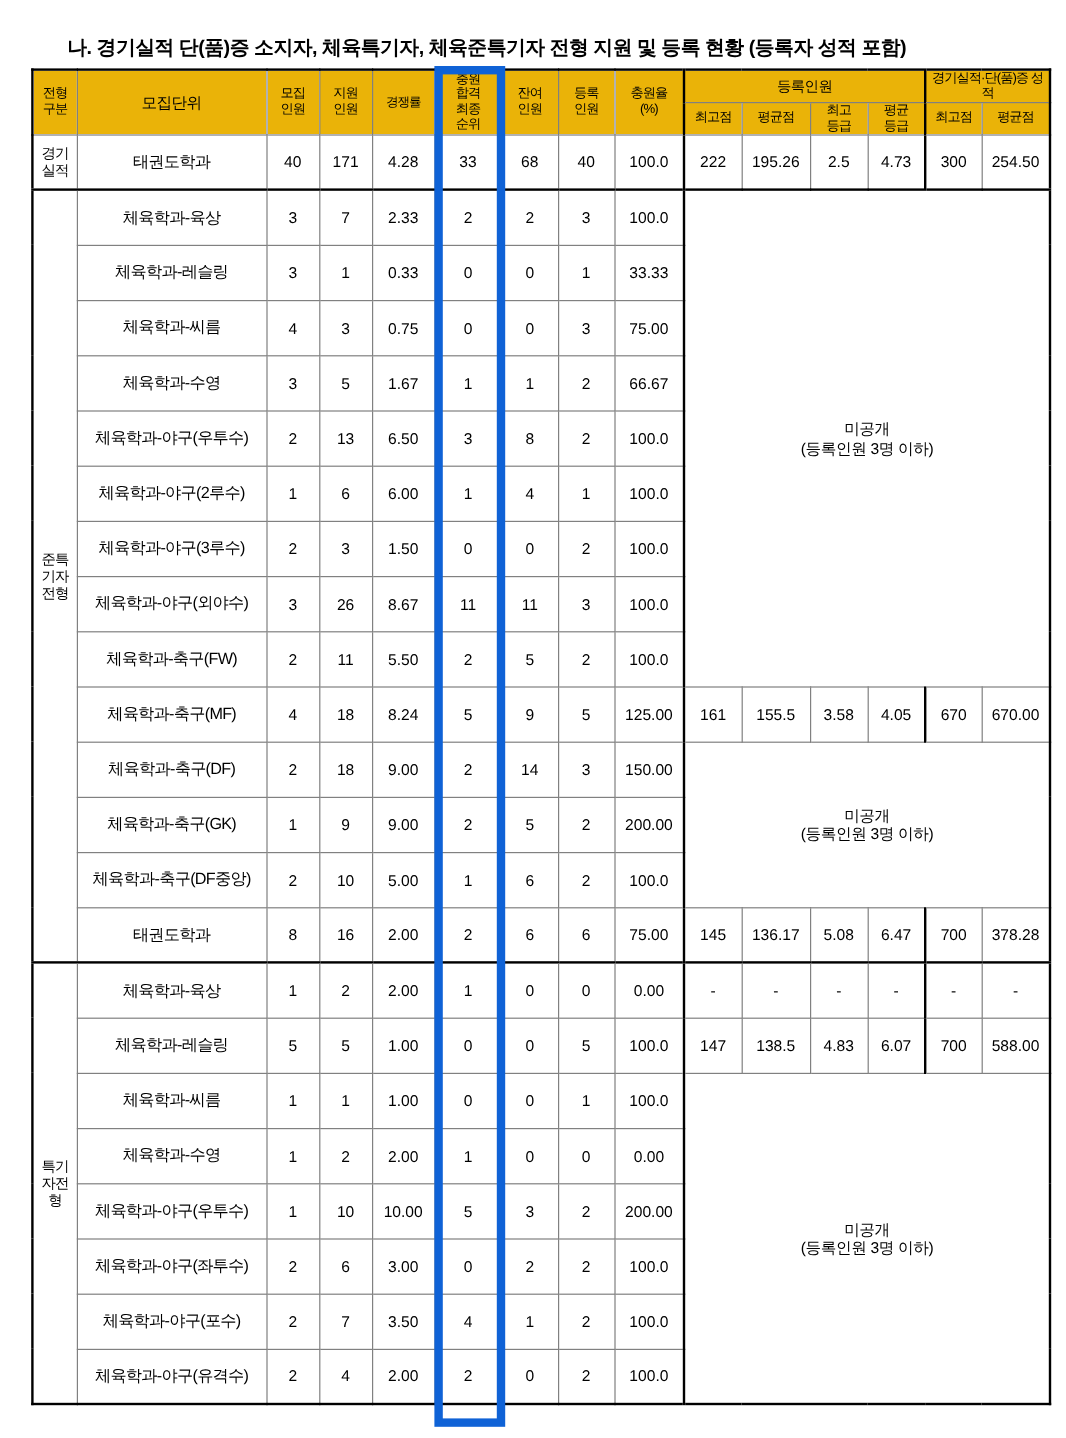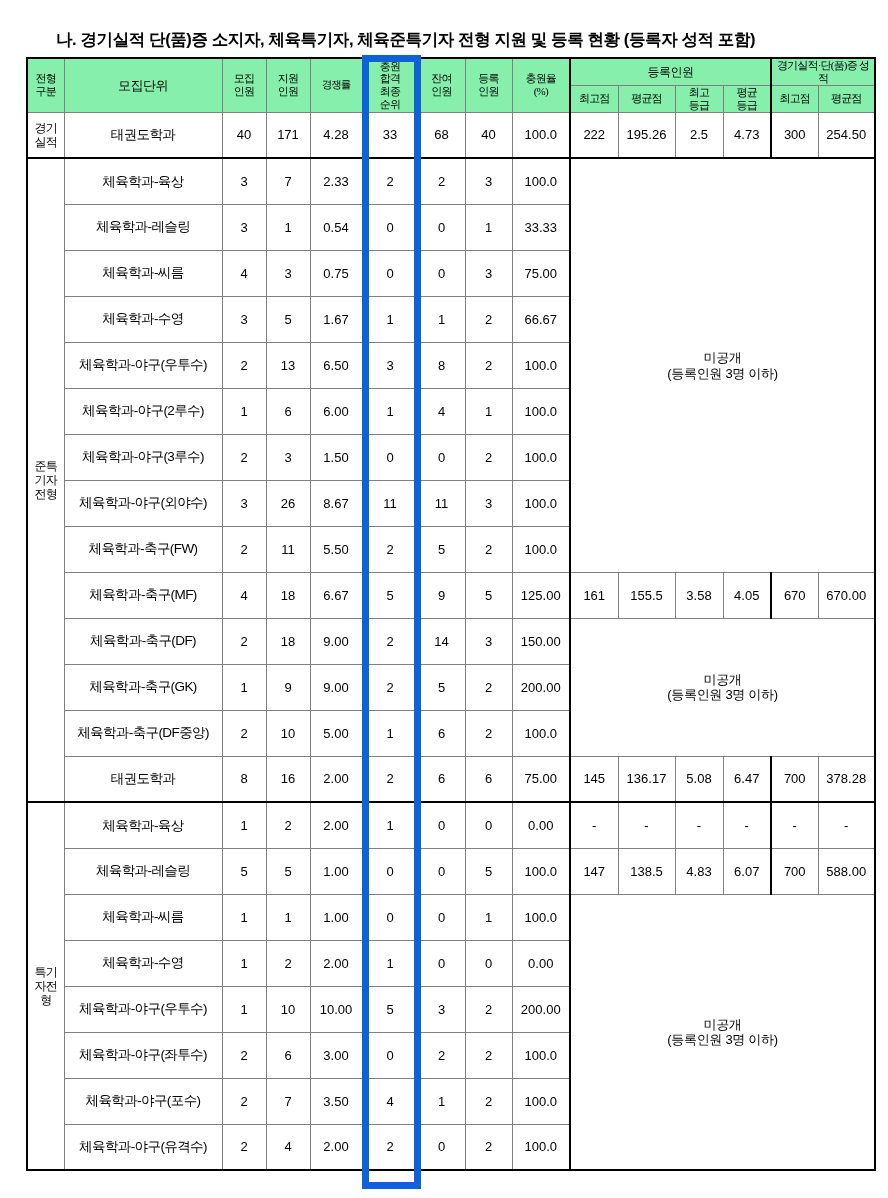--- a/index.html
+++ b/index.html
@@ -57,25 +57,24 @@
     line-height: 1.18;
     overflow: hidden;
   }
 
   
   table.grid {
     border: 2px solid #000000;
   }
 
   thead th {
-    background: #86efac;
+    background: #eab308;
     font-weight: bold;
     font-size: 12px;
     letter-spacing: -0.5px;
-    font-family: Liberation Serif, serif;
   }
 
   th.hd-tight {
     font-size: 11px;
     letter-spacing: -0.8px;
   }
 
   
   .bl-thick { border-left: 2px solid #000000 !important; }
   .bt-thick { border-top: 2px solid #000000 !important; }
@@ -257,21 +256,21 @@
             <td class="num bt-thick">100.0</td>
             <td class="undisclosed bl-thick bt-thick" colspan="6" rowspan="9">
               <div>미공개</div>
               <div>(등록인원 3명 이하)</div>
             </td>
           </tr>
           <tr style="height: 46px;">
             <td class="unit-cell">체육학과-레슬링</td>
             <td class="num">3</td>
             <td class="num">1</td>
-            <td class="num">0.54</td>
+            <td class="num">0.33</td>
             <td class="num">0</td>
             <td class="num">0</td>
             <td class="num">1</td>
             <td class="num">33.33</td>
           </tr>
           <tr style="height: 46px;">
             <td class="unit-cell">체육학과-씨름</td>
             <td class="num">4</td>
             <td class="num">3</td>
             <td class="num">0.75</td>
@@ -337,21 +336,21 @@
             <td class="num">5.50</td>
             <td class="num">2</td>
             <td class="num">5</td>
             <td class="num">2</td>
             <td class="num">100.0</td>
           </tr>
           <tr style="height: 46px;">
             <td class="unit-cell">체육학과-축구(MF)</td>
             <td class="num">4</td>
             <td class="num">18</td>
-            <td class="num">6.67</td>
+            <td class="num">8.24</td>
             <td class="num">5</td>
             <td class="num">9</td>
             <td class="num">5</td>
             <td class="num">125.00</td>
             <td class="num bl-thick">161</td>
             <td class="num">155.5</td>
             <td class="num">3.58</td>
             <td class="num">4.05</td>
             <td class="num bl-thick">670</td>
             <td class="num">670.00</td>

